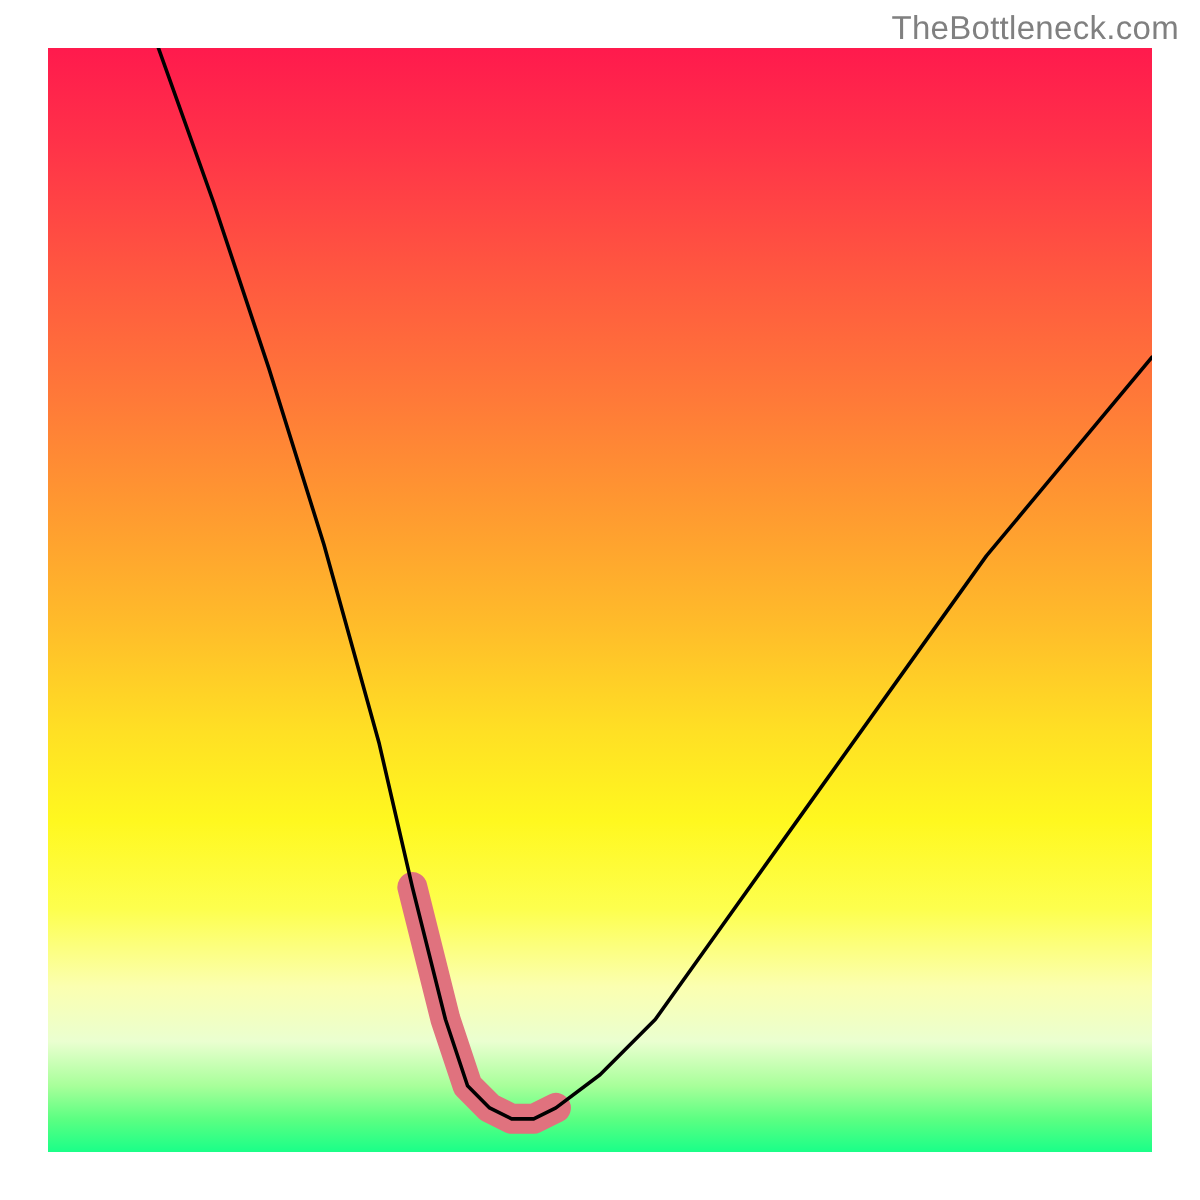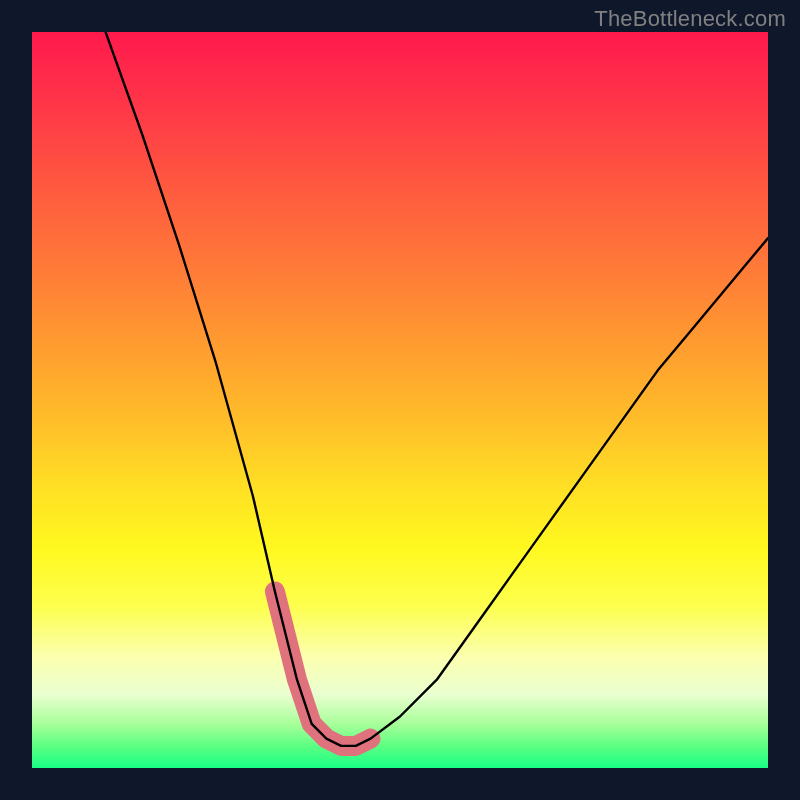--- a/index.html
+++ b/index.html
@@ -10,21 +10,21 @@
     background: #000;
     font-family: Arial, Helvetica, sans-serif;
     overflow: hidden;
   }
   .frame {
     position: absolute;
     left: 0;
     top: 0;
     width: 800px;
     height: 800px;
-    background: #0f172a;
+    background: #ffffff;
   }
   .plot-area {
     position: absolute;
     left: 32px;
     top: 32px;
     width: 736px;
     height: 736px;
     
     background: linear-gradient(
       to bottom,

